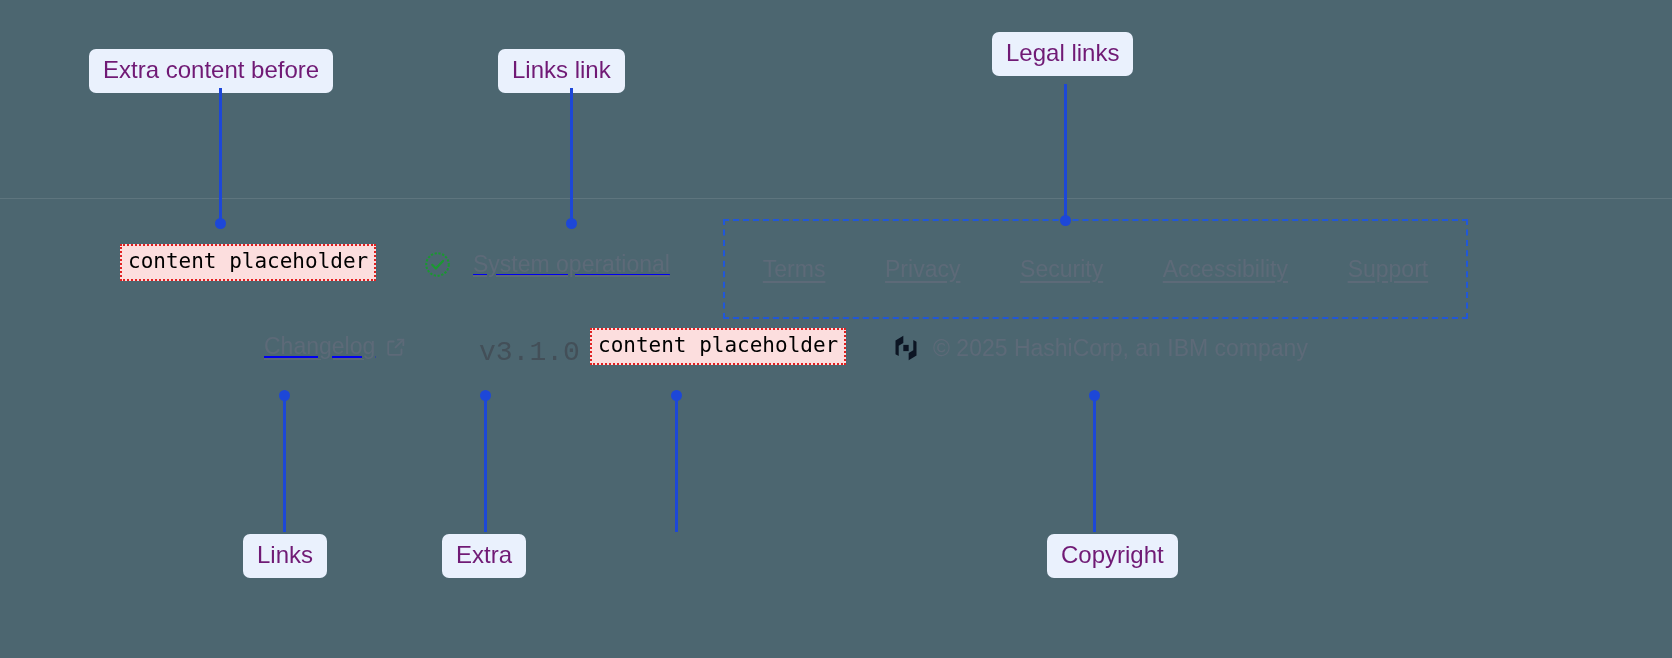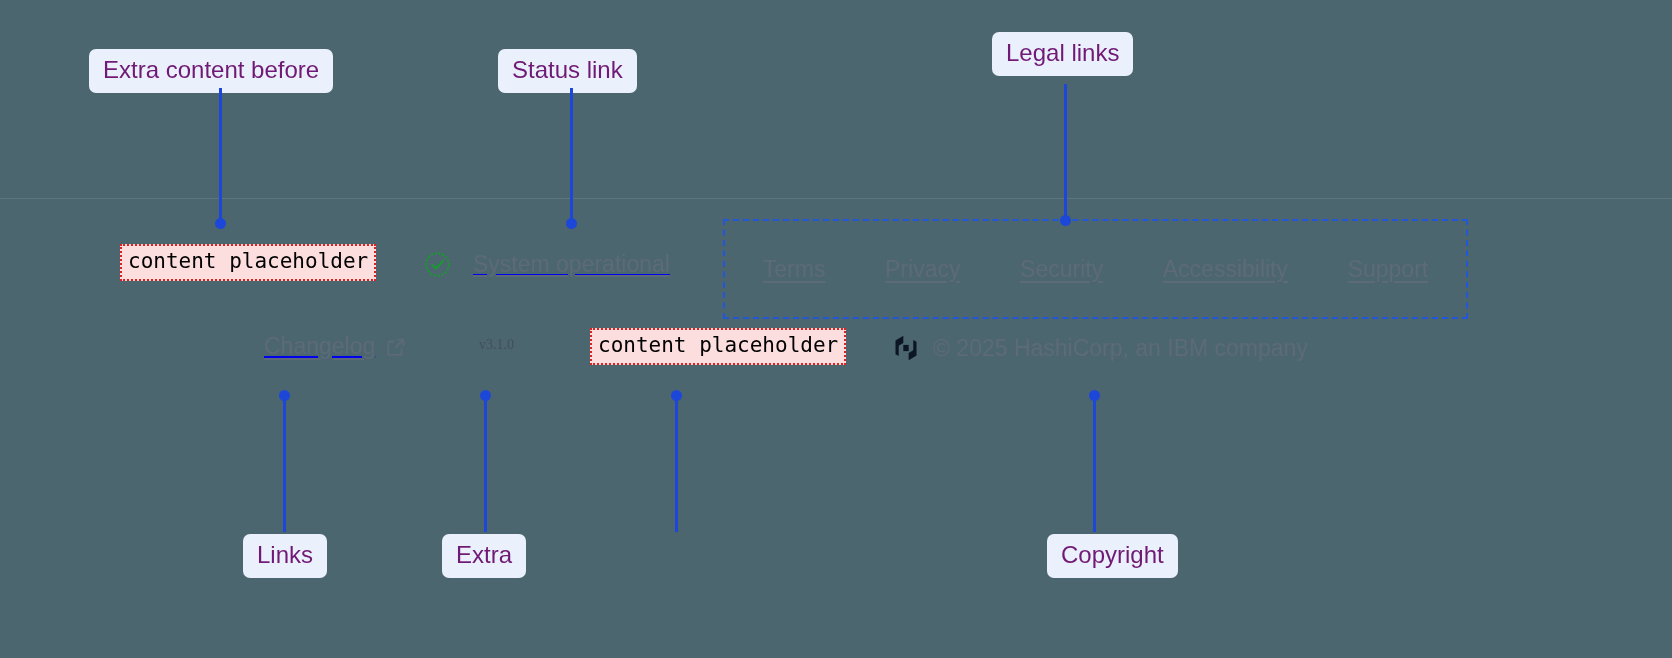--- a/index.html
+++ b/index.html
@@ -131,22 +131,22 @@
   #external-link-icon {
     display: block;
     width: 22px;
     height: 22px;
   }
 
   #version-item {
     position: absolute;
     left: 455px;
     top: 16px;
-    font-family: Liberation Serif, serif;
-    font-size: 14px;
+    font-family: Liberation Mono, monospace;
+    font-size: 28px;
     color: #434f58;
     white-space: nowrap;
   }
 
   #content-placeholder-after {
     position: absolute;
     left: 566px;
     top: 7px;
   }
 
@@ -262,21 +262,21 @@
     </div>
   </div>
 </div>
 
 <div id="annotations">
 
   <div class="callout" style="left:89px; top:49px;">Extra content before</div>
   <div class="leader" style="left:219px; top:88px; height:136px;"></div>
   <div class="dot" style="left:215px; top:218px;"></div>
 
-  <div class="callout" style="left:498px; top:49px;">Status link</div>
+  <div class="callout" style="left:498px; top:49px;">Links link</div>
   <div class="leader" style="left:570px; top:88px; height:136px;"></div>
   <div class="dot" style="left:566px; top:218px;"></div>
 
   <div class="callout" style="left:992px; top:32px;">Legal links</div>
   <div class="leader" style="left:1064px; top:84px; height:137px;"></div>
   <div class="dot" style="left:1060px; top:215px;"></div>
 
   <div class="dot" style="left:279px; top:390px;"></div>
   <div class="leader" style="left:283px; top:396px; height:136px;"></div>
   <div class="callout" style="left:243px; top:534px;">Links</div>

